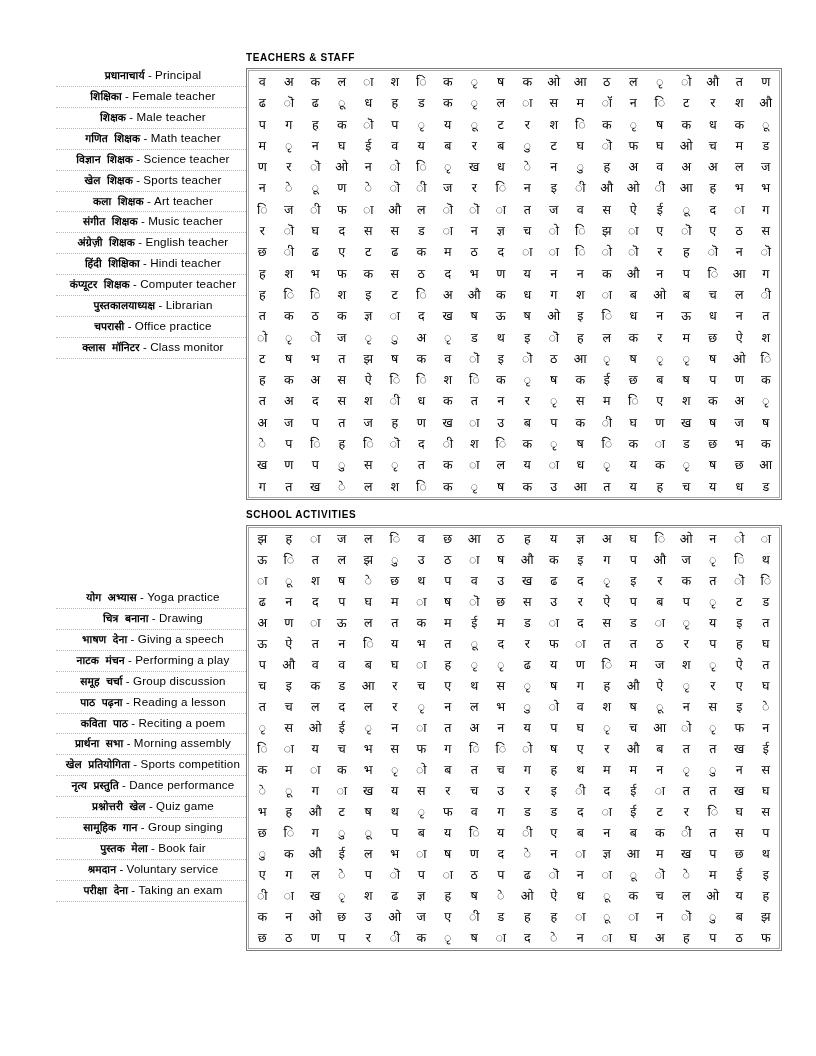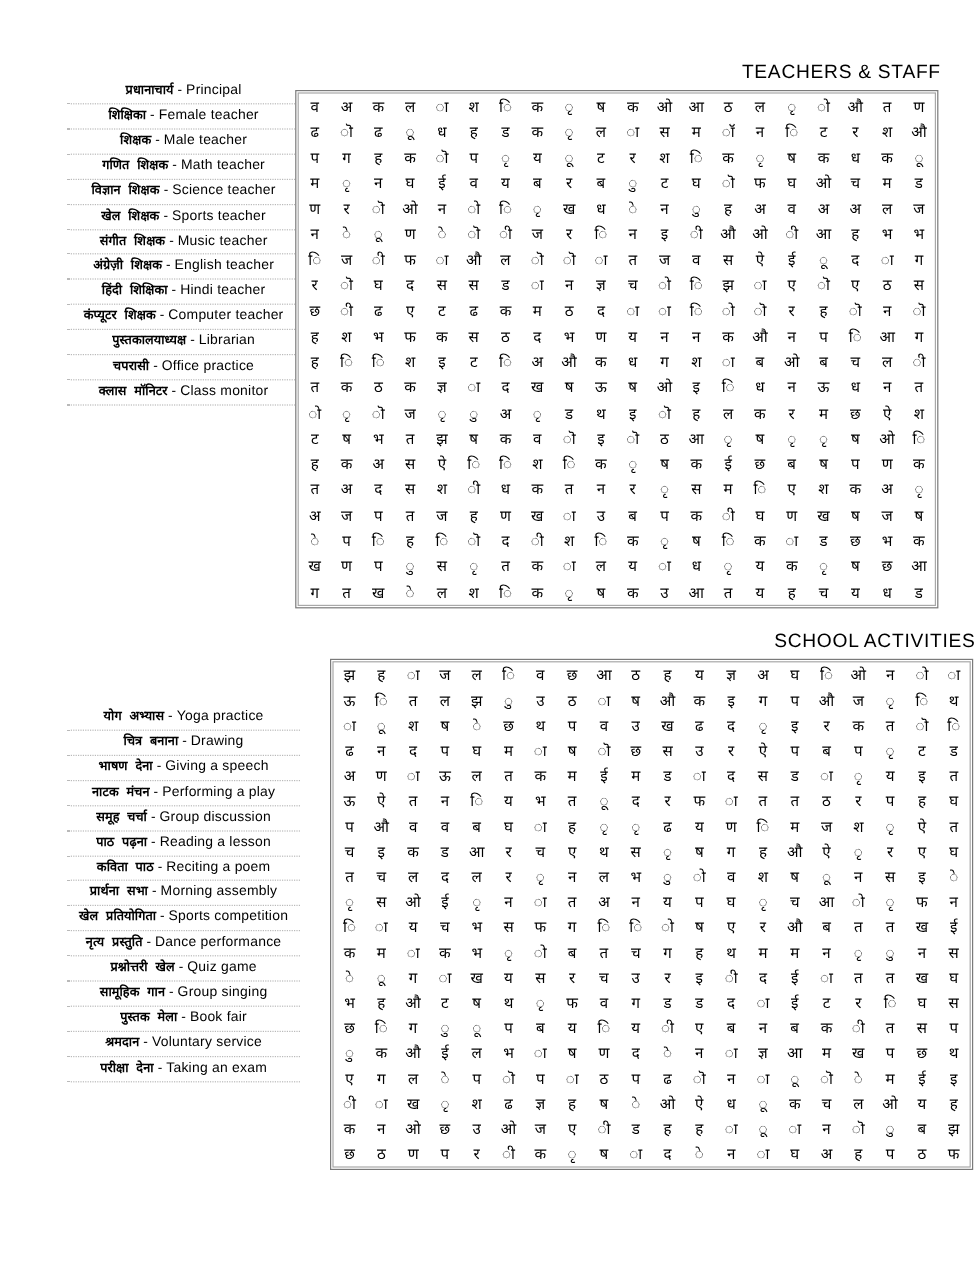--- a/index.html
+++ b/index.html
@@ -53,29 +53,30 @@
     font-size: 11.6px;
     letter-spacing: 0.2px;
   }
 
   
   .puzzle {
     position: absolute;
     left: 246px;
   }
   #puzzle-teachers { top: 52px; }
-  #puzzle-activities { top: 526px; margin-left: 29px; }
+  #puzzle-activities { top: 509px; }
 
   .puzzle-title {
-    font-size: 16px;
-    text-align: right;
+    font-size: 10px;
+    text-align: left;
     width: 538px;
     letter-spacing: 0.6px;
     margin-bottom: 5px;
     font-family: "Liberation Sans", sans-serif;
+    font-weight: bold;
   }
 
   .grid-frame {
     border: 1px solid #7a7a7a;
     padding: 1px;
     width: 536px;
     box-sizing: border-box;
     background: #fff;
   }
   .grid-frame-inner {
@@ -129,20 +130,21 @@
 
 <div class="page">
 
   <div class="wordlist" id="wordlist-teachers">
       <div class="word-row"><span class="word-hi">प्रधानाचार्य</span><span class="word-sep"> - </span><span class="word-en">Principal</span></div>
       <div class="word-row"><span class="word-hi">शिक्षिका</span><span class="word-sep"> - </span><span class="word-en">Female teacher</span></div>
       <div class="word-row"><span class="word-hi">शिक्षक</span><span class="word-sep"> - </span><span class="word-en">Male teacher</span></div>
       <div class="word-row"><span class="word-hi">गणित शिक्षक</span><span class="word-sep"> - </span><span class="word-en">Math teacher</span></div>
       <div class="word-row"><span class="word-hi">विज्ञान शिक्षक</span><span class="word-sep"> - </span><span class="word-en">Science teacher</span></div>
       <div class="word-row"><span class="word-hi">खेल शिक्षक</span><span class="word-sep"> - </span><span class="word-en">Sports teacher</span></div>
+      <div class="word-row"><span class="word-hi">कला शिक्षक</span><span class="word-sep"> - </span><span class="word-en">Art teacher</span></div>
       <div class="word-row"><span class="word-hi">संगीत शिक्षक</span><span class="word-sep"> - </span><span class="word-en">Music teacher</span></div>
       <div class="word-row"><span class="word-hi">अंग्रेज़ी शिक्षक</span><span class="word-sep"> - </span><span class="word-en">English teacher</span></div>
       <div class="word-row"><span class="word-hi">हिंदी शिक्षिका</span><span class="word-sep"> - </span><span class="word-en">Hindi teacher</span></div>
       <div class="word-row"><span class="word-hi">कंप्यूटर शिक्षक</span><span class="word-sep"> - </span><span class="word-en">Computer teacher</span></div>
       <div class="word-row"><span class="word-hi">पुस्तकालयाध्यक्ष</span><span class="word-sep"> - </span><span class="word-en">Librarian</span></div>
       <div class="word-row"><span class="word-hi">चपरासी</span><span class="word-sep"> - </span><span class="word-en">Office practice</span></div>
       <div class="word-row"><span class="word-hi">क्लास मॉनिटर</span><span class="word-sep"> - </span><span class="word-en">Class monitor</span></div>
     </div>
 
   <div class="wordlist" id="wordlist-activities">

